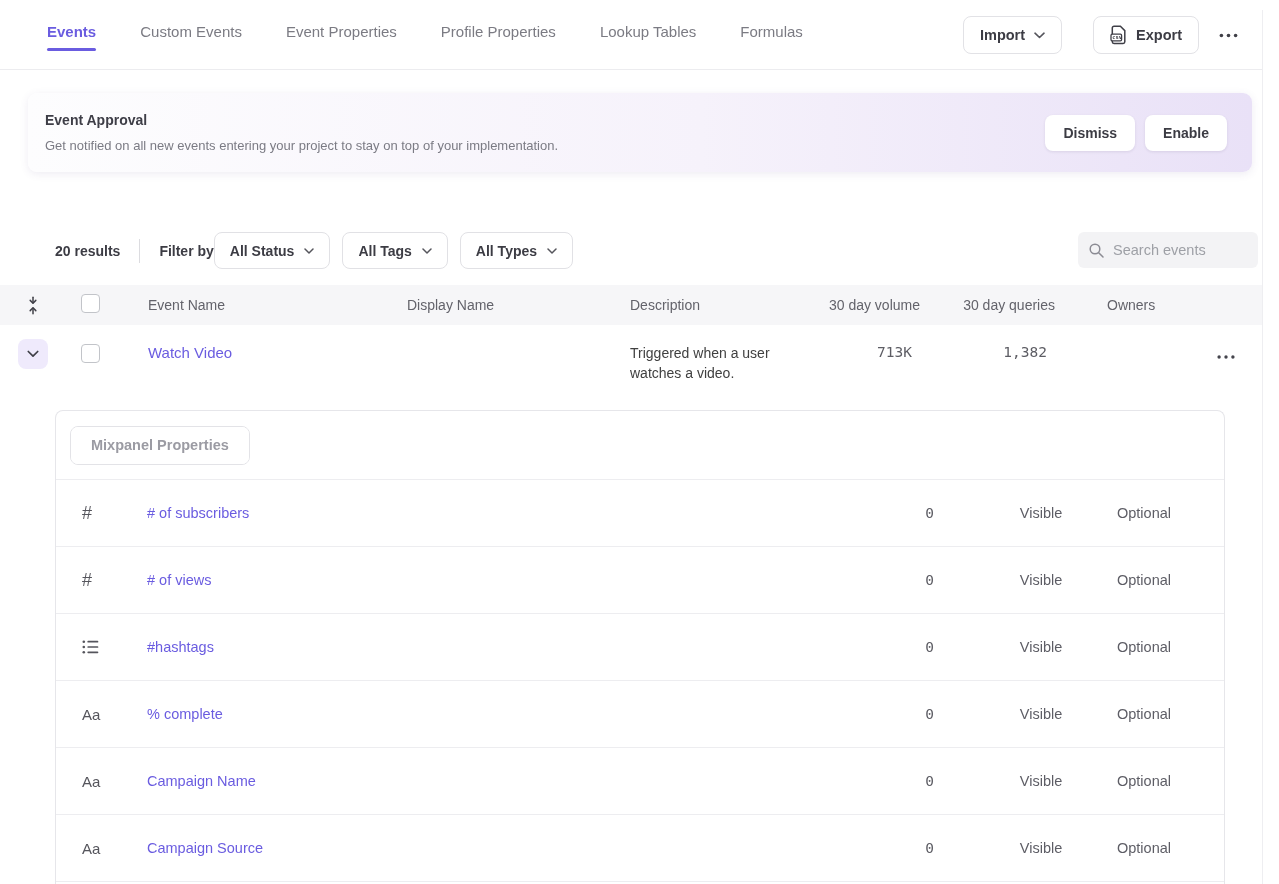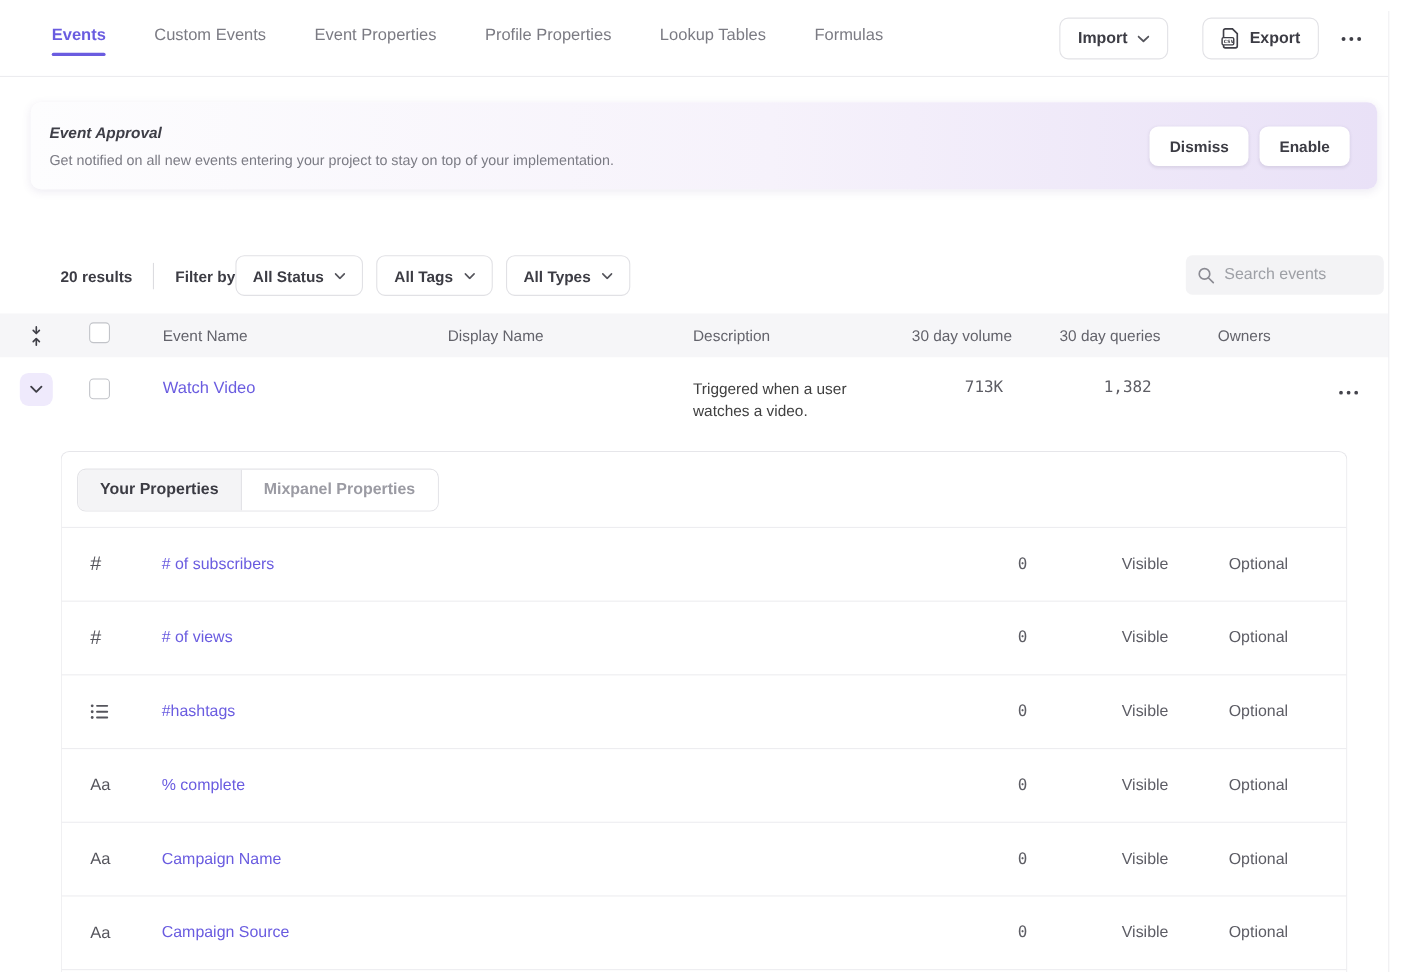--- a/index.html
+++ b/index.html
@@ -18,21 +18,21 @@
   .tab.active::after { content:""; position:absolute; left:0; right:0; top:48px; height:3px; border-radius:2px; background:#6a5ce0; }
   .topbar-actions { position:absolute; right:22px; top:0; height:70px; display:flex; align-items:center; gap:18px; }
   .btn { display:inline-flex; align-items:center; gap:9px; height:38px; padding:0 16px; background:#fff; border:1px solid #e2e2e6; border-radius:8px; font-family:inherit; font-size:14.5px; font-weight:600; color:#3c3c44; cursor:pointer;margin-left:13px; }
   .more-btn { background:none; border:none; padding:4px 2px; cursor:pointer; display:flex; align-items:center; }
 
   
   .banner { position:absolute; left:28px; top:93px; width:1224px; height:79px; border-radius:9px;
             background:linear-gradient(90deg,#fdfdfe 0%,#f6f2fb 55%,#e9e1f7 100%);
             box-shadow:0 2px 8px rgba(90,70,140,0.10); display:flex; align-items:center; }
   .banner-text { padding-left:17px; }
-  .banner-title { font-size:14px; font-weight:700; color:#3e3e47; margin-bottom:10px;font-style:italic; }
+  .banner-title { font-size:14px; font-weight:700; color:#3e3e47; margin-bottom:10px; }
   .banner-desc { font-size:13px; color:#7b7b84; }
   .banner-actions { position:absolute; right:25px; top:22px; display:flex; gap:10px; }
   .banner-btn { height:36px; padding:0 18px; background:#fff; border:none; border-radius:8px; font-family:inherit; font-size:14px; font-weight:600; color:#3c3c44; box-shadow:0 1px 3px rgba(40,30,70,0.10); cursor:pointer; }
 
   
   .filter-row { position:absolute; left:55px; top:232px; height:37px; display:flex; align-items:center; }
   .results { font-size:14px; font-weight:600; color:#3c3c44; }
   .vdiv { width:1px; height:24px; background:#dcdce0; margin:0 19px; }
   .filter-by { font-size:14px; font-weight:600; color:#3c3c44; }
   .dd-btn { display:inline-flex; align-items:center; gap:10px; height:37px; padding:0 15px; background:#fff; border:1px solid #e1e1e5; border-radius:8px; font-family:inherit; font-size:14px; font-weight:600; color:#3c3c44; margin-right:12px; cursor:pointer; }
@@ -199,21 +199,20 @@
             <circle cx="9" cy="2" r="1.7" fill="#44444c"></circle>
             <circle cx="15.9" cy="2" r="1.7" fill="#44444c"></circle>
           </svg>
       </button>
     </div>
   </div>
 
   <div class="props-panel">
     <div class="panel-tabs">
       <div class="segmented">
-        <button class="seg active">Your Properties</button>
         <button class="seg">Mixpanel Properties</button>
       </div>
     </div>
 
     <div class="prop-row">
       <span class="ptype">#</span>
       <a class="pname"># of subscribers</a>
       <span class="pval mono">0</span>
       <span class="pvis">Visible</span>
       <span class="preq">Optional</span>

